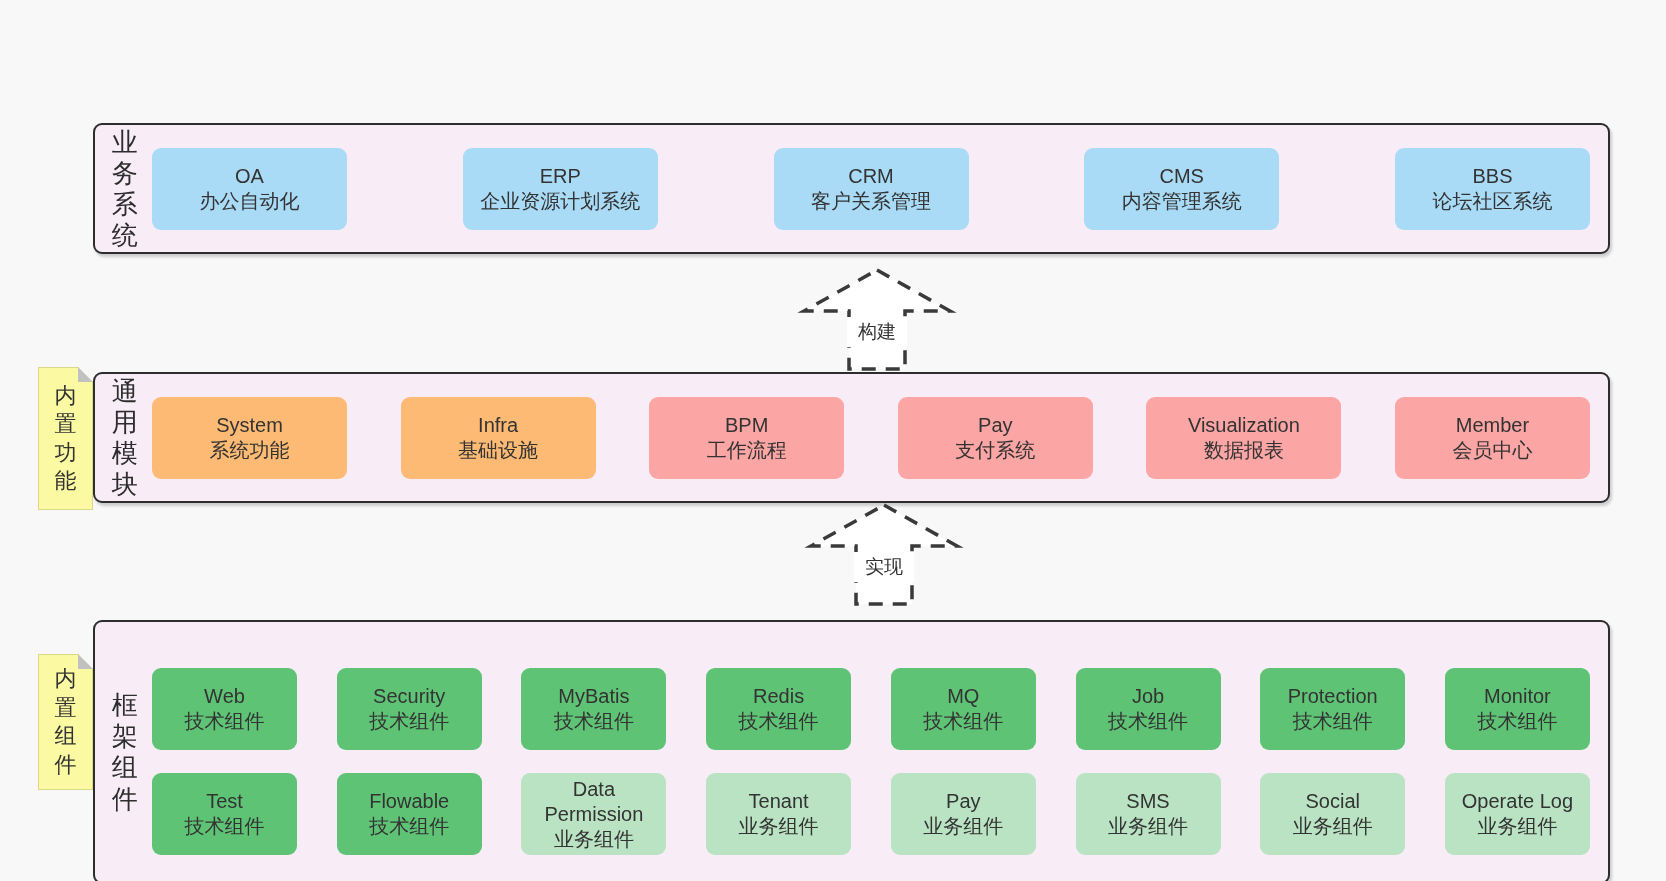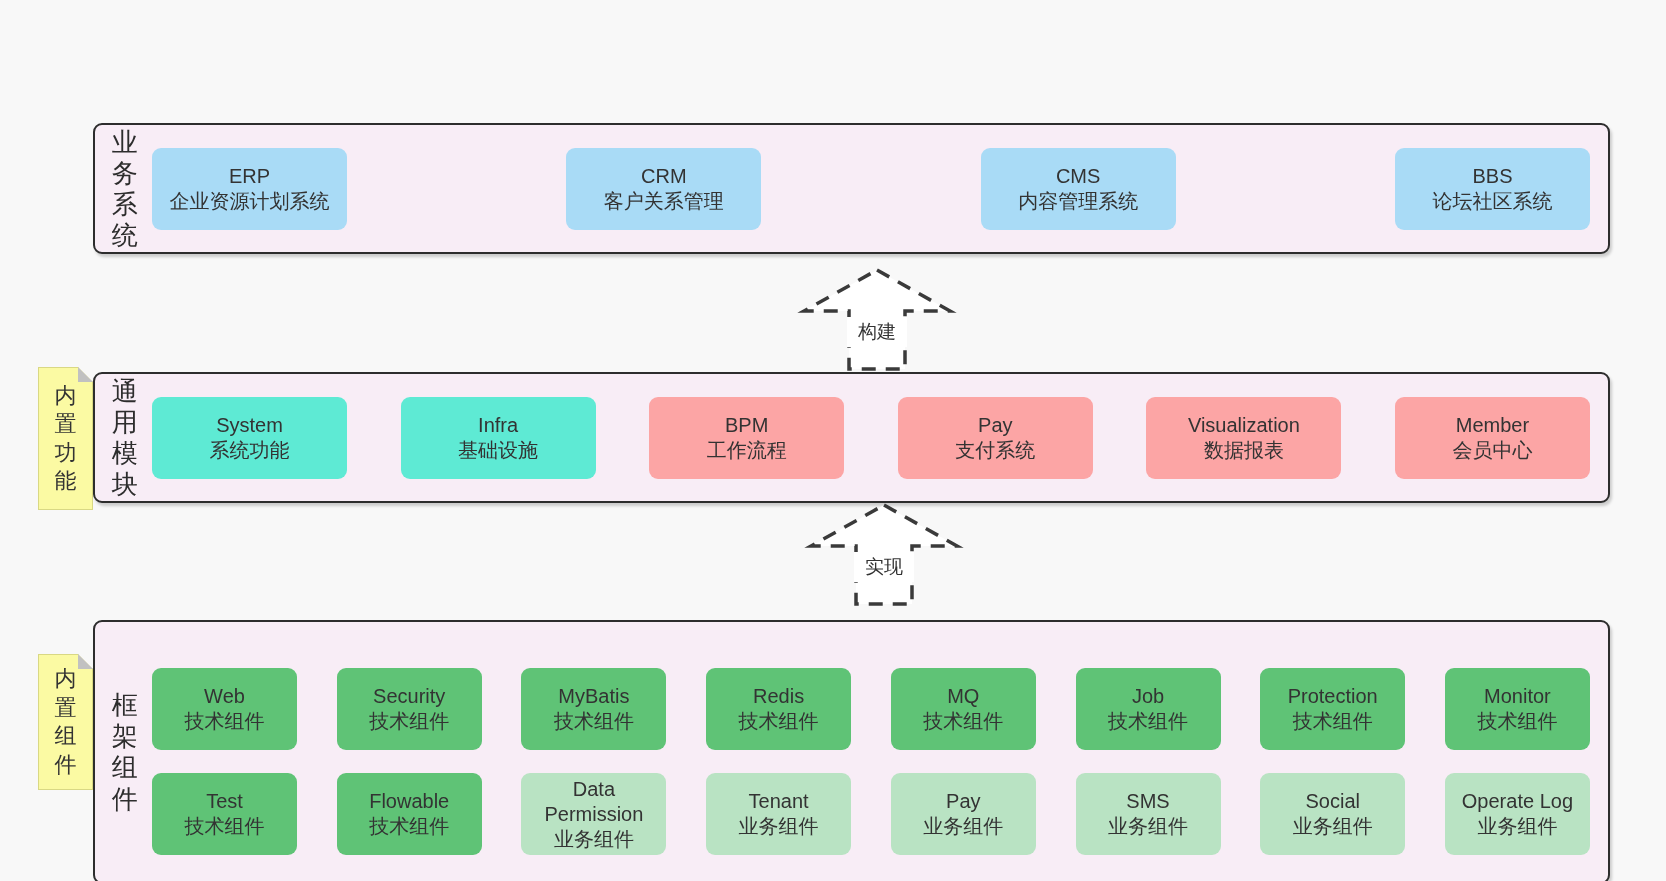--- a/index.html
+++ b/index.html
@@ -21,21 +21,21 @@
   .band-1 .row,.band-2 .row{top:23px;}
   .band-3 .row-a{top:15px;}
   .band-3 .row-b{top:120px;}
 
   .box{height:82px;border-radius:9px;display:flex;flex-direction:column;align-items:center;
        justify-content:center;text-align:center;color:#333;font-size:20px;line-height:1.25;
        padding:2px 6px;box-sizing:border-box;}
   .w195{width:195px;}
   .w145{width:145px;margin-top:31px;}
   .blue{background:#a9dbf6;}
-  .red{background:#5eead4;}
+  .red{background:#fdba74;}
   .pink{background:#fca5a5;}
   .green{background:#5fc376;}
   .lightgreen{background:#b9e3c3;}
 
   
   .note{position:absolute;left:38px;width:55px;}
   .note-2{top:367px;height:143px;}
   .note-3{top:654px;height:136px;}
   .note-bg{position:absolute;inset:0;background:#fbfaa3;border:1px solid #d9d884;box-sizing:border-box;
            clip-path:polygon(0 0,calc(100% - 15px) 0,100% 15px,100% 100%,0 100%);
@@ -64,20 +64,24 @@
   <div class="note note-3">
     <div class="note-bg"></div>
     <div class="note-fold"></div>
     <div class="note-text">内置组件</div>
   </div>
 
   <div class="band band-1">
     <div class="band-label">业务系统</div>
     <div class="row">
       <div class="box w195 blue">
+        <div>OA</div>
+        <div>办公自动化</div>
+      </div>
+      <div class="box w195 blue">
         <div>ERP</div>
         <div>企业资源计划系统</div>
       </div>
       <div class="box w195 blue">
         <div>CRM</div>
         <div>客户关系管理</div>
       </div>
       <div class="box w195 blue">
         <div>CMS</div>
         <div>内容管理系统</div>

